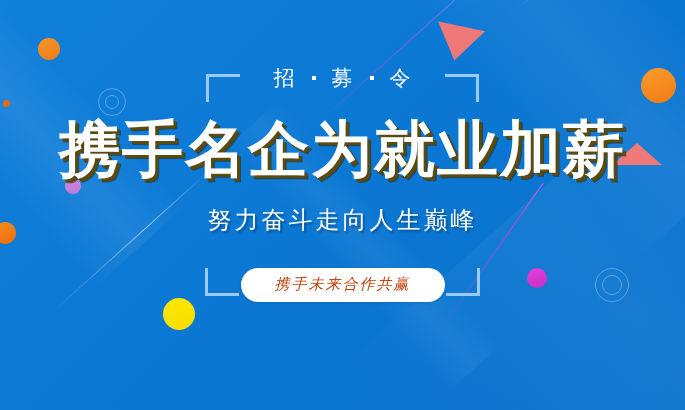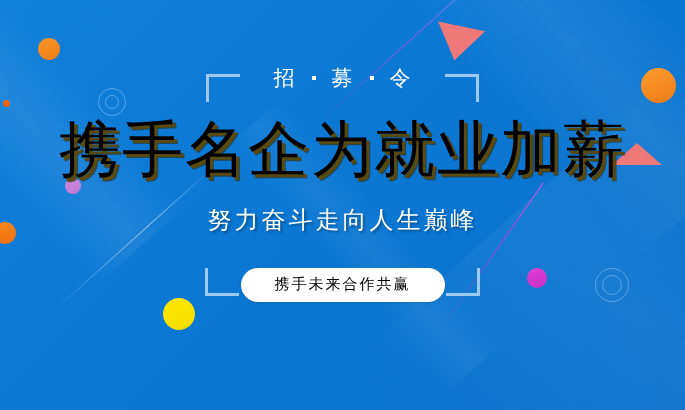--- a/index.html
+++ b/index.html
@@ -173,23 +173,23 @@
     background: #ffffff;
     margin-bottom: 1px;
   }
 
   .headline {
     position: absolute;
     top: 118px;
     left: 0; right: 0;
     text-align: center;
     font-size: 61px;
-    font-weight: normal;
-    line-height: 1;
-    color: #000000;
+    font-weight: bold;
+    line-height: 1;
+    color: #ffffff;
     letter-spacing: 2px;
     text-shadow:
       3px 3px 0 #5a4a0d,
       4px 4px 0 rgba(40,34,8,0.55);
     white-space: nowrap;
   }
 
   .subhead {
     position: absolute;
     top: 208px;
@@ -205,28 +205,29 @@
 
   .pill-row {
     position: absolute;
     top: 268px;
     left: 0; right: 0;
     display: flex;
     justify-content: center;
   }
   .pill {
     background: #ffffff;
-    color: #000000;
+    color: #c2410c;
     font-size: 15px;
     letter-spacing: 2px;
     border-radius: 18px;
     padding: 9px 34px 10px;
     line-height: 1;
     white-space: nowrap;
     box-shadow: 0 1px 3px rgba(0,0,0,0.12);
+    font-style: italic;
   }
 </style>
 </head>
 <body>
 
 <div id="banner">
 
   <div class="bg-base"></div>
 
   <div class="streak streak-a"></div>

